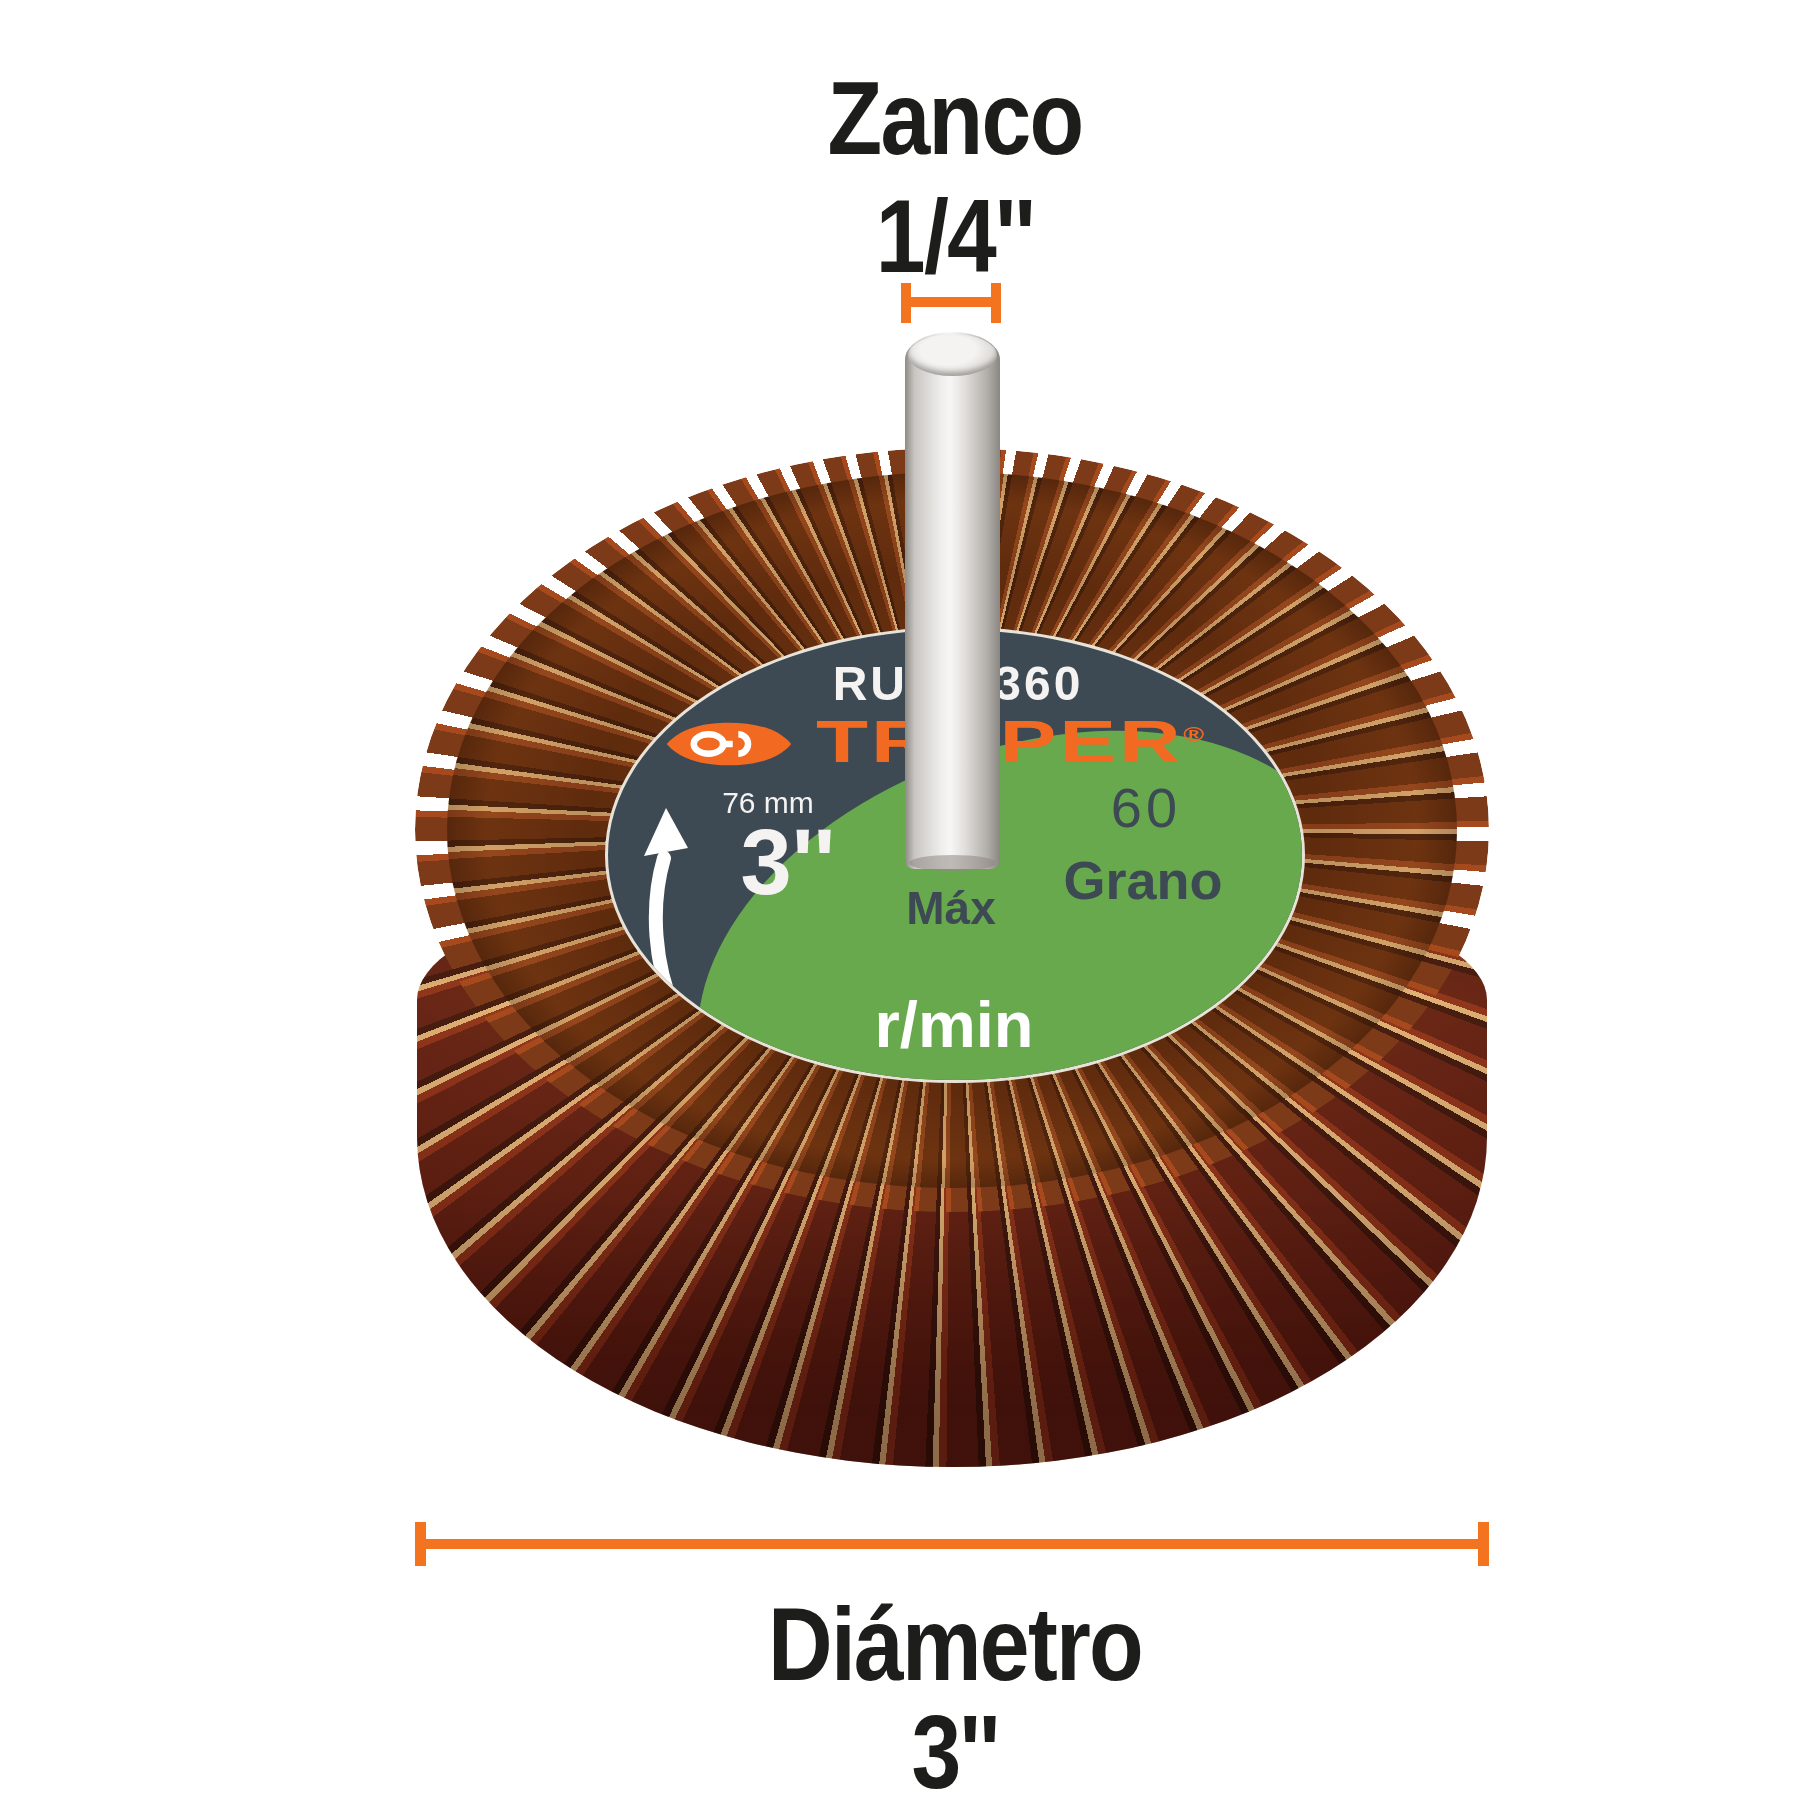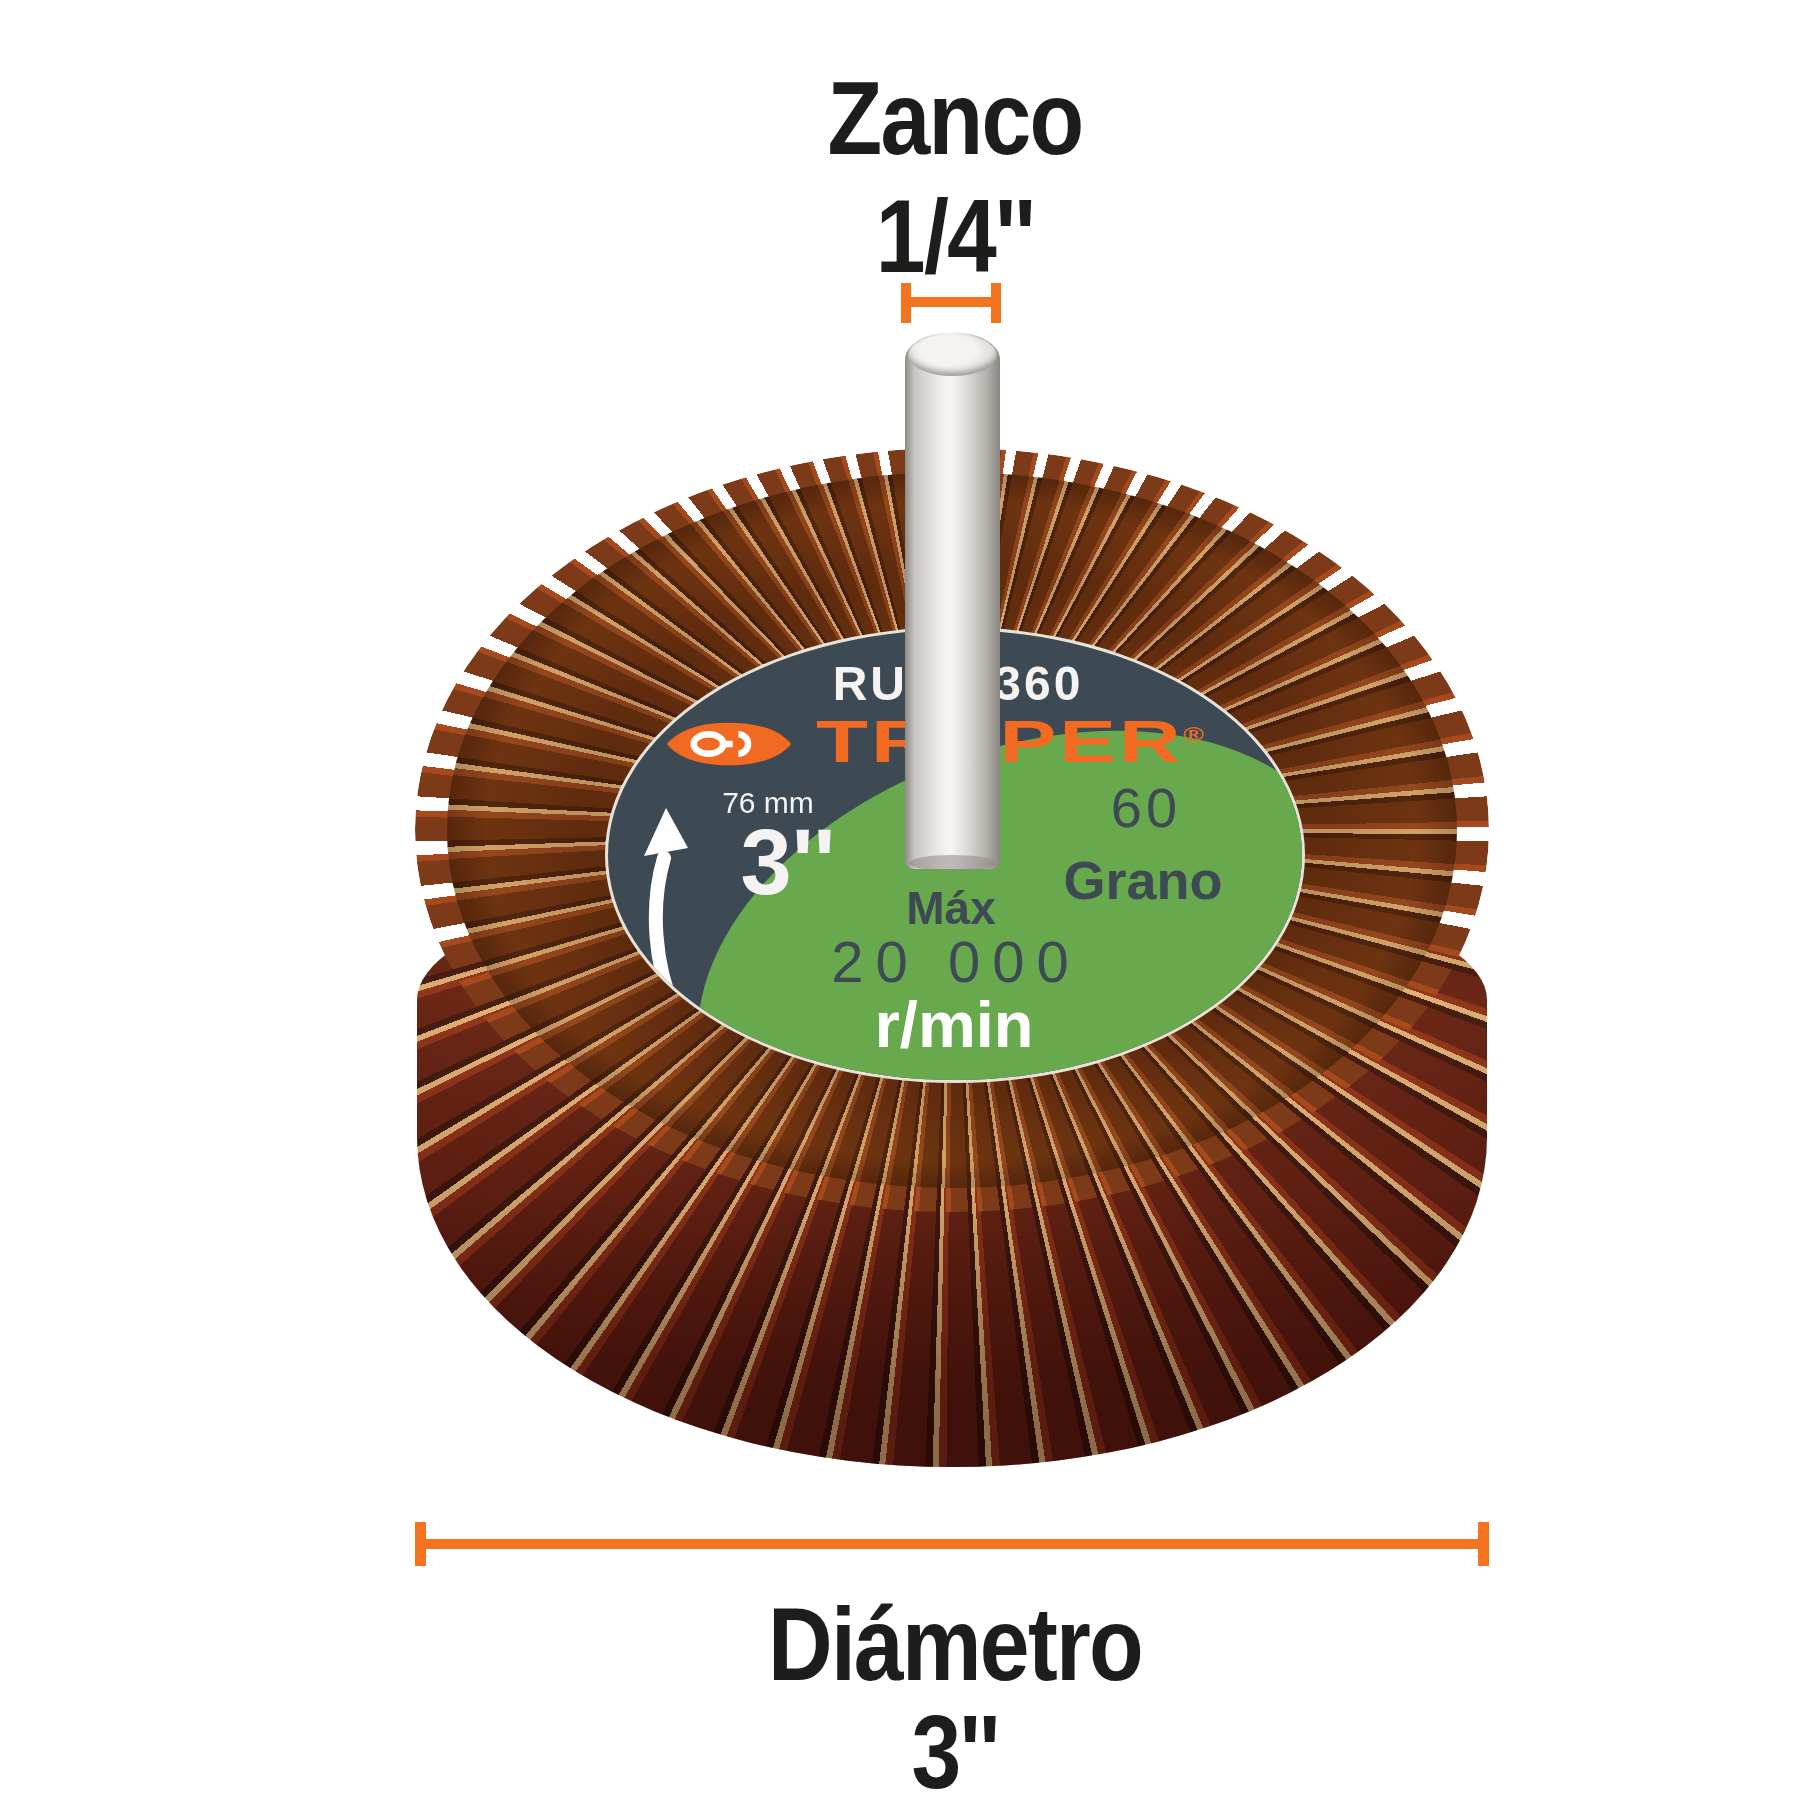--- a/index.html
+++ b/index.html
@@ -156,21 +156,20 @@
       </svg>
     </span>
 
     <div class="txt size-mm">76 mm</div>
     <div class="txt size-in">3''</div>
 
     <div class="txt grit-val">60</div>
     <div class="txt grit-lab">Grano</div>
 
     <div class="txt max-lab">Máx</div>
-    <div class="txt max-rpm">20 000</div>
     <div class="txt rpm-unit">r/min</div>
   </div>
 
   <div class="shank"></div>
 
   <div class="dim dim-diam">
     <div class="bar bar-h"></div>
     <div class="bar tick-l"></div>
     <div class="bar tick-r"></div>
   </div>

